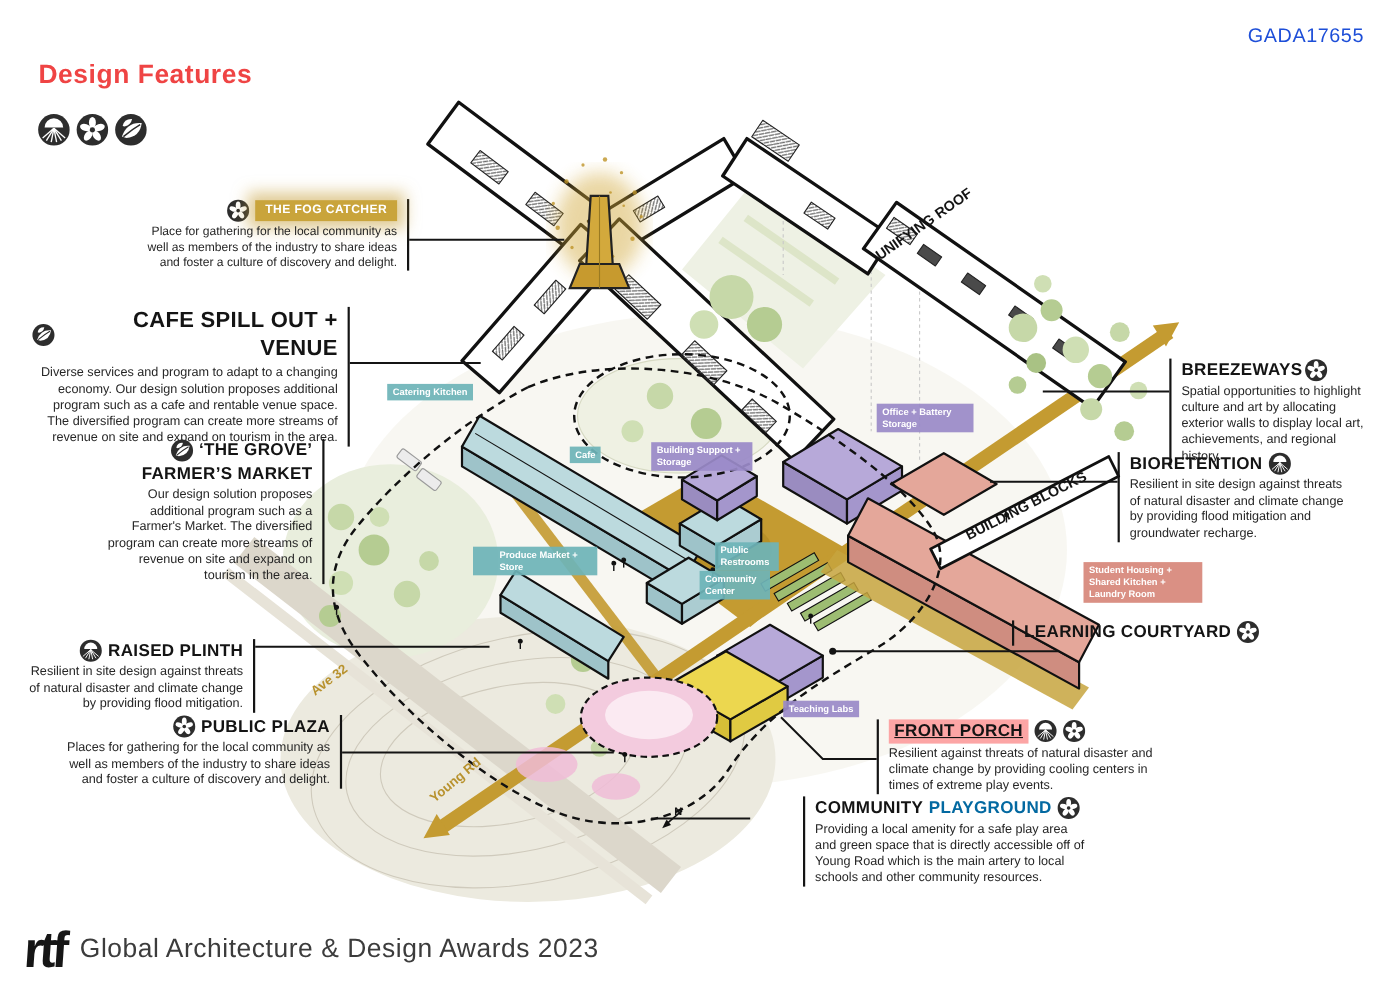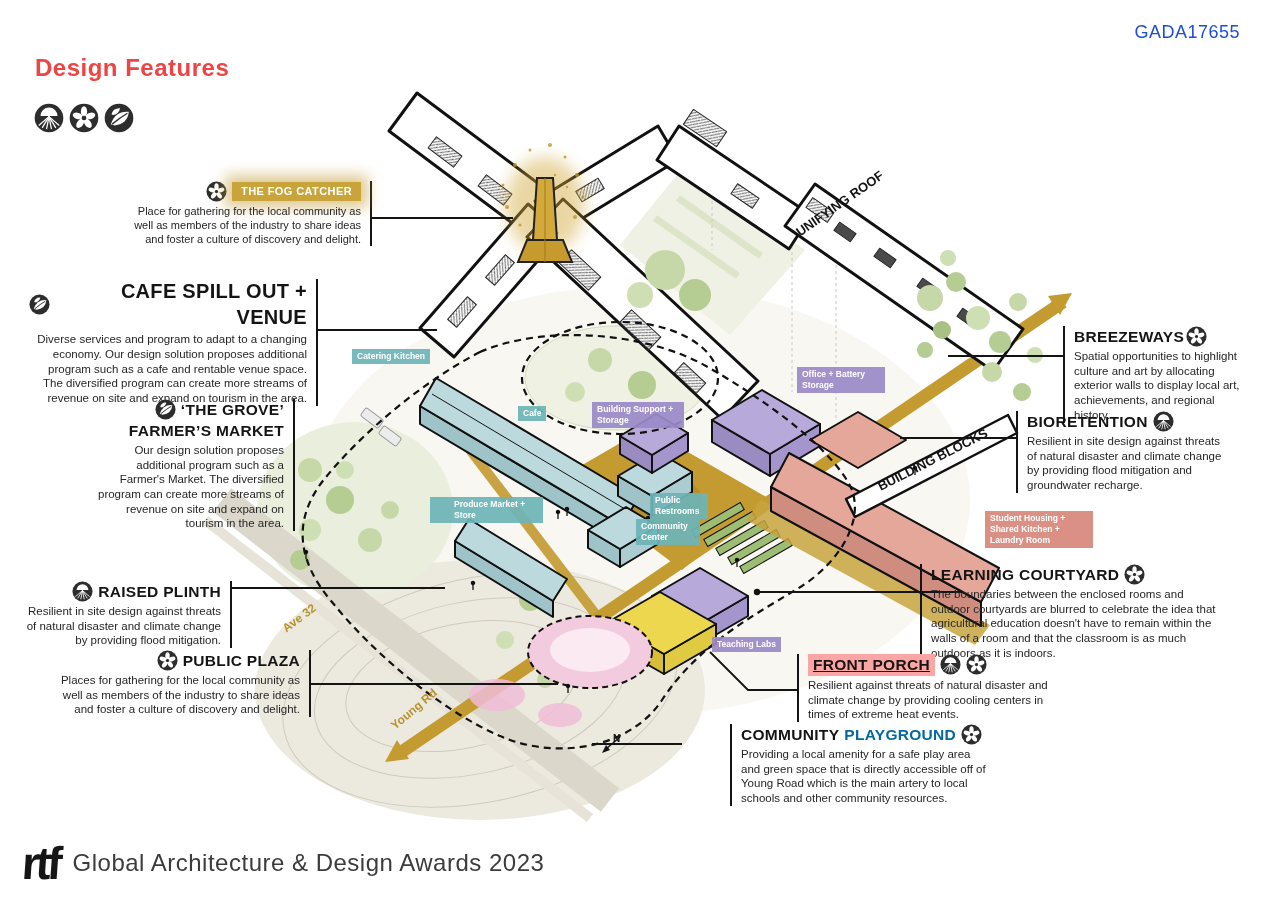--- a/index.html
+++ b/index.html
@@ -423,34 +423,33 @@
     <p>Resilient in site design against threats of natural disaster and climate change by providing flood mitigation and groundwater recharge.</p>
   </div>
 
   <div class="co right" style="left:920px;top:564px;width:292px;">
     <h3>
       <span>LEARNING COURTYARD</span>
       <svg class="ic" viewBox="-11 -11 22 22">
           <use href="#icon-flower"></use>
         </svg>
     </h3>
-    <p>The boundaries between the enclosed rooms and outdoor courtyards are blurred to celebrate the idea that agricultural education doesn't have to remain within the walls of a room and that the classroom is as much outdoors as it is indoors.</p>
   </div>
 
   <div class="co right" style="left:797px;top:654px;width:242px;">
     <h3>
       <span class="yellow-chip">FRONT PORCH</span>
       <svg class="ic" viewBox="-11 -11 22 22">
           <use href="#icon-roots"></use>
         </svg>
       <svg class="ic" viewBox="-11 -11 22 22">
           <use href="#icon-flower"></use>
         </svg>
     </h3>
-    <p>Resilient against threats of natural disaster and climate change by providing cooling centers in times of extreme heat events.</p>
+    <p>Resilient against threats of natural disaster and climate change by providing cooling centers in times of extreme play events.</p>
   </div>
 
   <div class="co right" style="left:682px;top:724px;width:250px;margin-left:48px;">
     <h3>
       <span>COMMUNITY</span>
       <span class="pink-txt">PLAYGROUND</span>
       <svg class="ic" viewBox="-11 -11 22 22">
           <use href="#icon-flower"></use>
         </svg>
     </h3>

